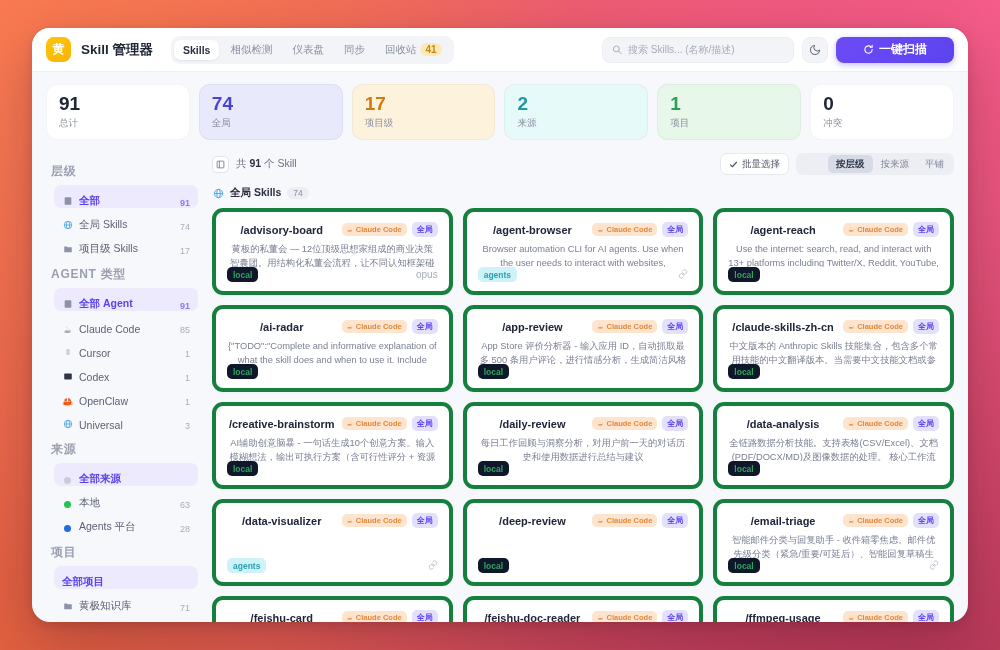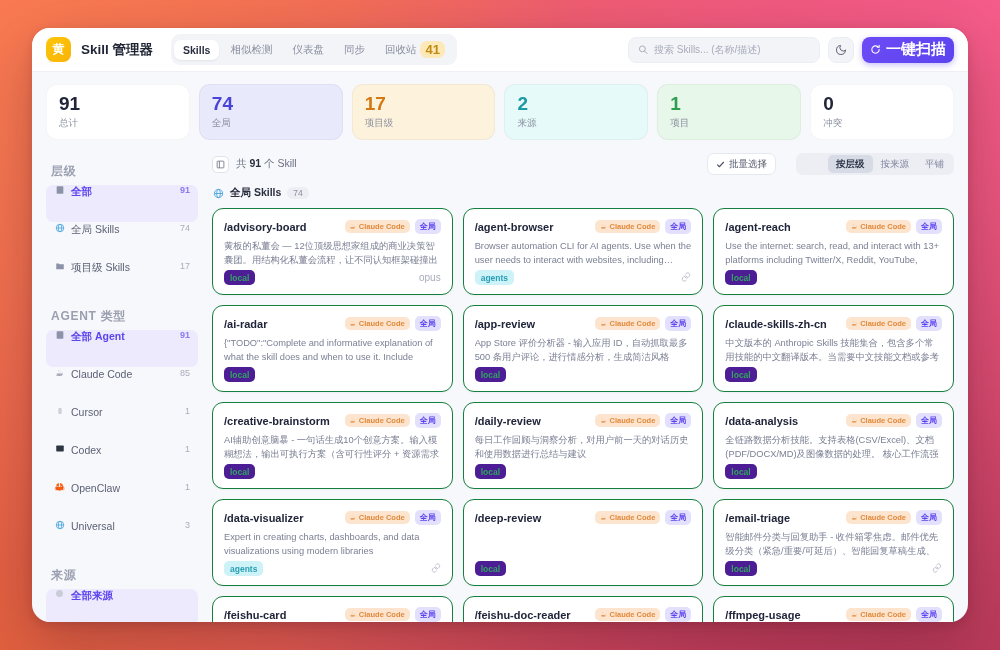--- a/index.html
+++ b/index.html
@@ -52,21 +52,21 @@
     background: #f3f4f8; border-radius: 9px; padding: 3px;
     margin-left: 8px;
   }
   .tab {
     font-size: 10.5px; color: #8b90a0; padding: 4px 9px;
     border-radius: 7px; white-space: nowrap; display: flex; align-items: center; gap: 4px;
     cursor: default;
   }
   .tab.active { background: #ffffff; color: #2a2f40; font-weight: bold; box-shadow: 0 1px 2px rgba(30,35,60,.08); }
   .tab-count {
-    background: #fde9b8; color: #c08a12; font-size: 13px; font-weight: bold;
+    background: #fde9b8; color: #c08a12; font-size: 10px; font-weight: bold;
     border-radius: 7px; padding: 1px 5px;
   }
 
   .header-right { margin-left: auto; display: flex; align-items: center; gap: 8px; }
   .search-box {
     width: 192px; height: 26px; background: #f3f4f8; border: 1px solid #ebedf3;
     border-radius: 8px; display: flex; align-items: center; gap: 6px; padding: 0 9px;
   }
   .search-box input {
     border: none; outline: none; background: transparent; width: 100%;
@@ -74,22 +74,22 @@
   }
   .search-box input::placeholder { color: #a8acbb; }
   .icon-btn {
     width: 26px; height: 26px; border-radius: 8px; background: #f3f4f8;
     border: 1px solid #ebedf3; display: flex; align-items: center; justify-content: center;
     color: #5d6275;
   }
   .scan-btn {
     height: 26px; border-radius: 8px;
     background: linear-gradient(135deg,#6d4bf6,#5b44ef);
-    color: #fff; font-size: 15px; font-weight: bold;
-    display: flex; align-items: center; gap: 5px; padding: 0 8px;
+    color: #fff; font-size: 12px; font-weight: bold;
+    display: flex; align-items: center; gap: 5px; padding: 0 27px;
     box-shadow: 0 2px 6px rgba(93,68,239,.35);
     white-space: nowrap;
   }
 
   
   #stats {
     display: flex; gap: 9px; padding: 12px 14px 9px 14px;
   }
   .stat {
     flex: 1 1 0; height: 56px; border-radius: 11px;
@@ -106,43 +106,43 @@
   #sidebar {
     width: 176px; min-width: 176px;
     padding: 4px 10px 10px 14px;
     overflow: hidden;
   }
   .side-group-title {
     font-size: 12px; font-weight: bold; color: #9a9fb0;
     letter-spacing: .06em; margin: 10px 0 5px 5px;
   }
   .side-item {
-    height: 37px; border-radius: 7px; display: flex; align-items: flex-start;
+    height: 23px; border-radius: 7px; display: flex; align-items: flex-end;
     gap: 6px; padding: 0 8px; margin-bottom: 1px;
-    font-size: 10.5px; color: #5c6175;
+    font-size: 10.5px; color: #5c6175; margin-left: 8px;
   }
   .side-item.active { background: #edeafd; color: #5b44ef; font-weight: bold; }
   .side-item .si-icon { width: 11px; text-align: center; font-size: 9px; flex: 0 0 11px; }
   .side-item .si-label { flex: 1 1 auto; white-space: nowrap; overflow: hidden; text-overflow: ellipsis; }
   .side-item .si-count { font-size: 9px; color: #a8acbb; }
   .side-item.active .si-count { color: #8c79f3; }
 
   .dot { width: 7px; height: 7px; border-radius: 50%; display: inline-block; }
 
   
-  #content { flex: 1 1 auto; min-width: 0; padding: 4px 14px 0 4px; display: flex; flex-direction: column; }
+  #content { flex: 1 1 auto; min-width: 0; padding: 4px 14px 0 4px; display: flex; flex-direction: column; text-align: center; }
   #content-toolbar { display: flex; align-items: center; height: 24px; }
   .tb-icon {
     width: 17px; height: 17px; border: 1px solid #dfe2ea; border-radius: 5px;
     background: #fff; display: flex; align-items: center; justify-content: center;
     margin-right: 7px;
   }
   .tb-text { font-size: 10.5px; color: #6d7285; }
   .tb-text b { color: #2a2f40; }
-  .tb-right { margin-left: auto; display: flex; align-items: center; gap: 20px; font-family: Liberation Mono, monospace; }
+  .tb-right { margin-left: auto; display: flex; align-items: center; gap: 7px; font-family: Liberation Mono, monospace; }
   .pill-btn {
     background: #fff; border: 1px solid #e6e8ef; border-radius: 7px;
     font-size: 9.5px; color: #4e5367; padding: 3.5px 8px; display: flex; align-items: center; gap: 4px;
     white-space: nowrap;
   }
   .seg {
     display: flex; background: #eceef4; border-radius: 7px; padding: 2px;
   }
   .seg-opt { font-size: 9.5px; color: #80859a; padding: 2.5px 8px; border-radius: 5px; white-space: nowrap; }
   .seg-opt.active { background: #d7dbe6; color: #2f3448; font-weight: bold; margin-left: 30px; }
@@ -152,21 +152,21 @@
   .section-head .sh-count {
     font-size: 8.5px; color: #8b90a0; background: #eceef4; border-radius: 7px; padding: 1px 6px;
   }
 
   #cards {
     flex: 1 1 auto; min-height: 0; overflow: hidden;
     display: grid; grid-template-columns: repeat(3, 1fr); gap: 10px;
     align-content: start;
   }
   .card {
-    background: #fff; border: 1px solid #15803d; border-radius: 11px;
+    background: #fff; border: 4px solid #15803d; border-radius: 11px;
     padding: 10px 11px 9px 11px; height: 87px;
     display: flex; flex-direction: column;
     box-shadow: 0 1px 2px rgba(40,45,70,.04);
     overflow: hidden;
   }
   .card-top { display: flex; align-items: center; gap: 5px; }
   .card-title {
     font-size: 11px; font-weight: bold; color: #20253a;
     white-space: nowrap; overflow: hidden; text-overflow: ellipsis;
     flex: 1 1 auto;
@@ -181,21 +181,21 @@
     border-radius: 5px; padding: 2px 5px; white-space: nowrap; flex: 0 0 auto;
   }
   .card-desc {
     margin-top: 6px; font-size: 9.3px; line-height: 1.5; color: #7b8094;
     max-height: 28px; overflow: hidden;
   }
   .card-foot { margin-top: auto; display: flex; align-items: center; }
   .tag {
     font-size: 8.5px; font-weight: bold; border-radius: 5px; padding: 2.5px 6px;
   }
-  .tag.local { background: #4c1d95; color: #31a45f; }
+  .tag.local { background: #0f172a; color: #31a45f; }
   .tag.agents { background: #cdf2f8; color: #2a9fb5; }
   .card-meta { margin-left: auto; font-size: 10px; color: #a8acbb; }
   .link-ico { margin-left: auto; color: #b6bac8; font-size: 10px; }
 </style>
 </head>
 <body>
 
 <div id="app-window">
 
   <div id="header">
@@ -539,21 +539,20 @@
           </div>
           <div class="card">
             <div class="card-top">
               <div class="card-title">/data-visualizer</div>
               <span class="badge-agent">
                 <span style="font-size:7px">☕</span>
                 <span>Claude Code</span>
               </span>
               <span class="badge-scope">全局</span>
             </div>
-            <div class="card-desc">Expert in creating charts, dashboards, and data visualizations using modern libraries</div>
             <div class="card-foot">
               <span class="tag agents">agents</span>
               <span class="link-ico"><svg width="10" height="10" viewBox="0 0 24 24" fill="none" stroke="#b6bac8" stroke-width="2" stroke-linecap="round">
                   <path d="M10 13a5 5 0 0 0 7 0l3-3a5 5 0 0 0-7-7l-2 2"></path>
                   <path d="M14 11a5 5 0 0 0-7 0l-3 3a5 5 0 0 0 7 7l2-2"></path>
                 </svg></span>
             </div>
           </div>
           <div class="card">
             <div class="card-top">

